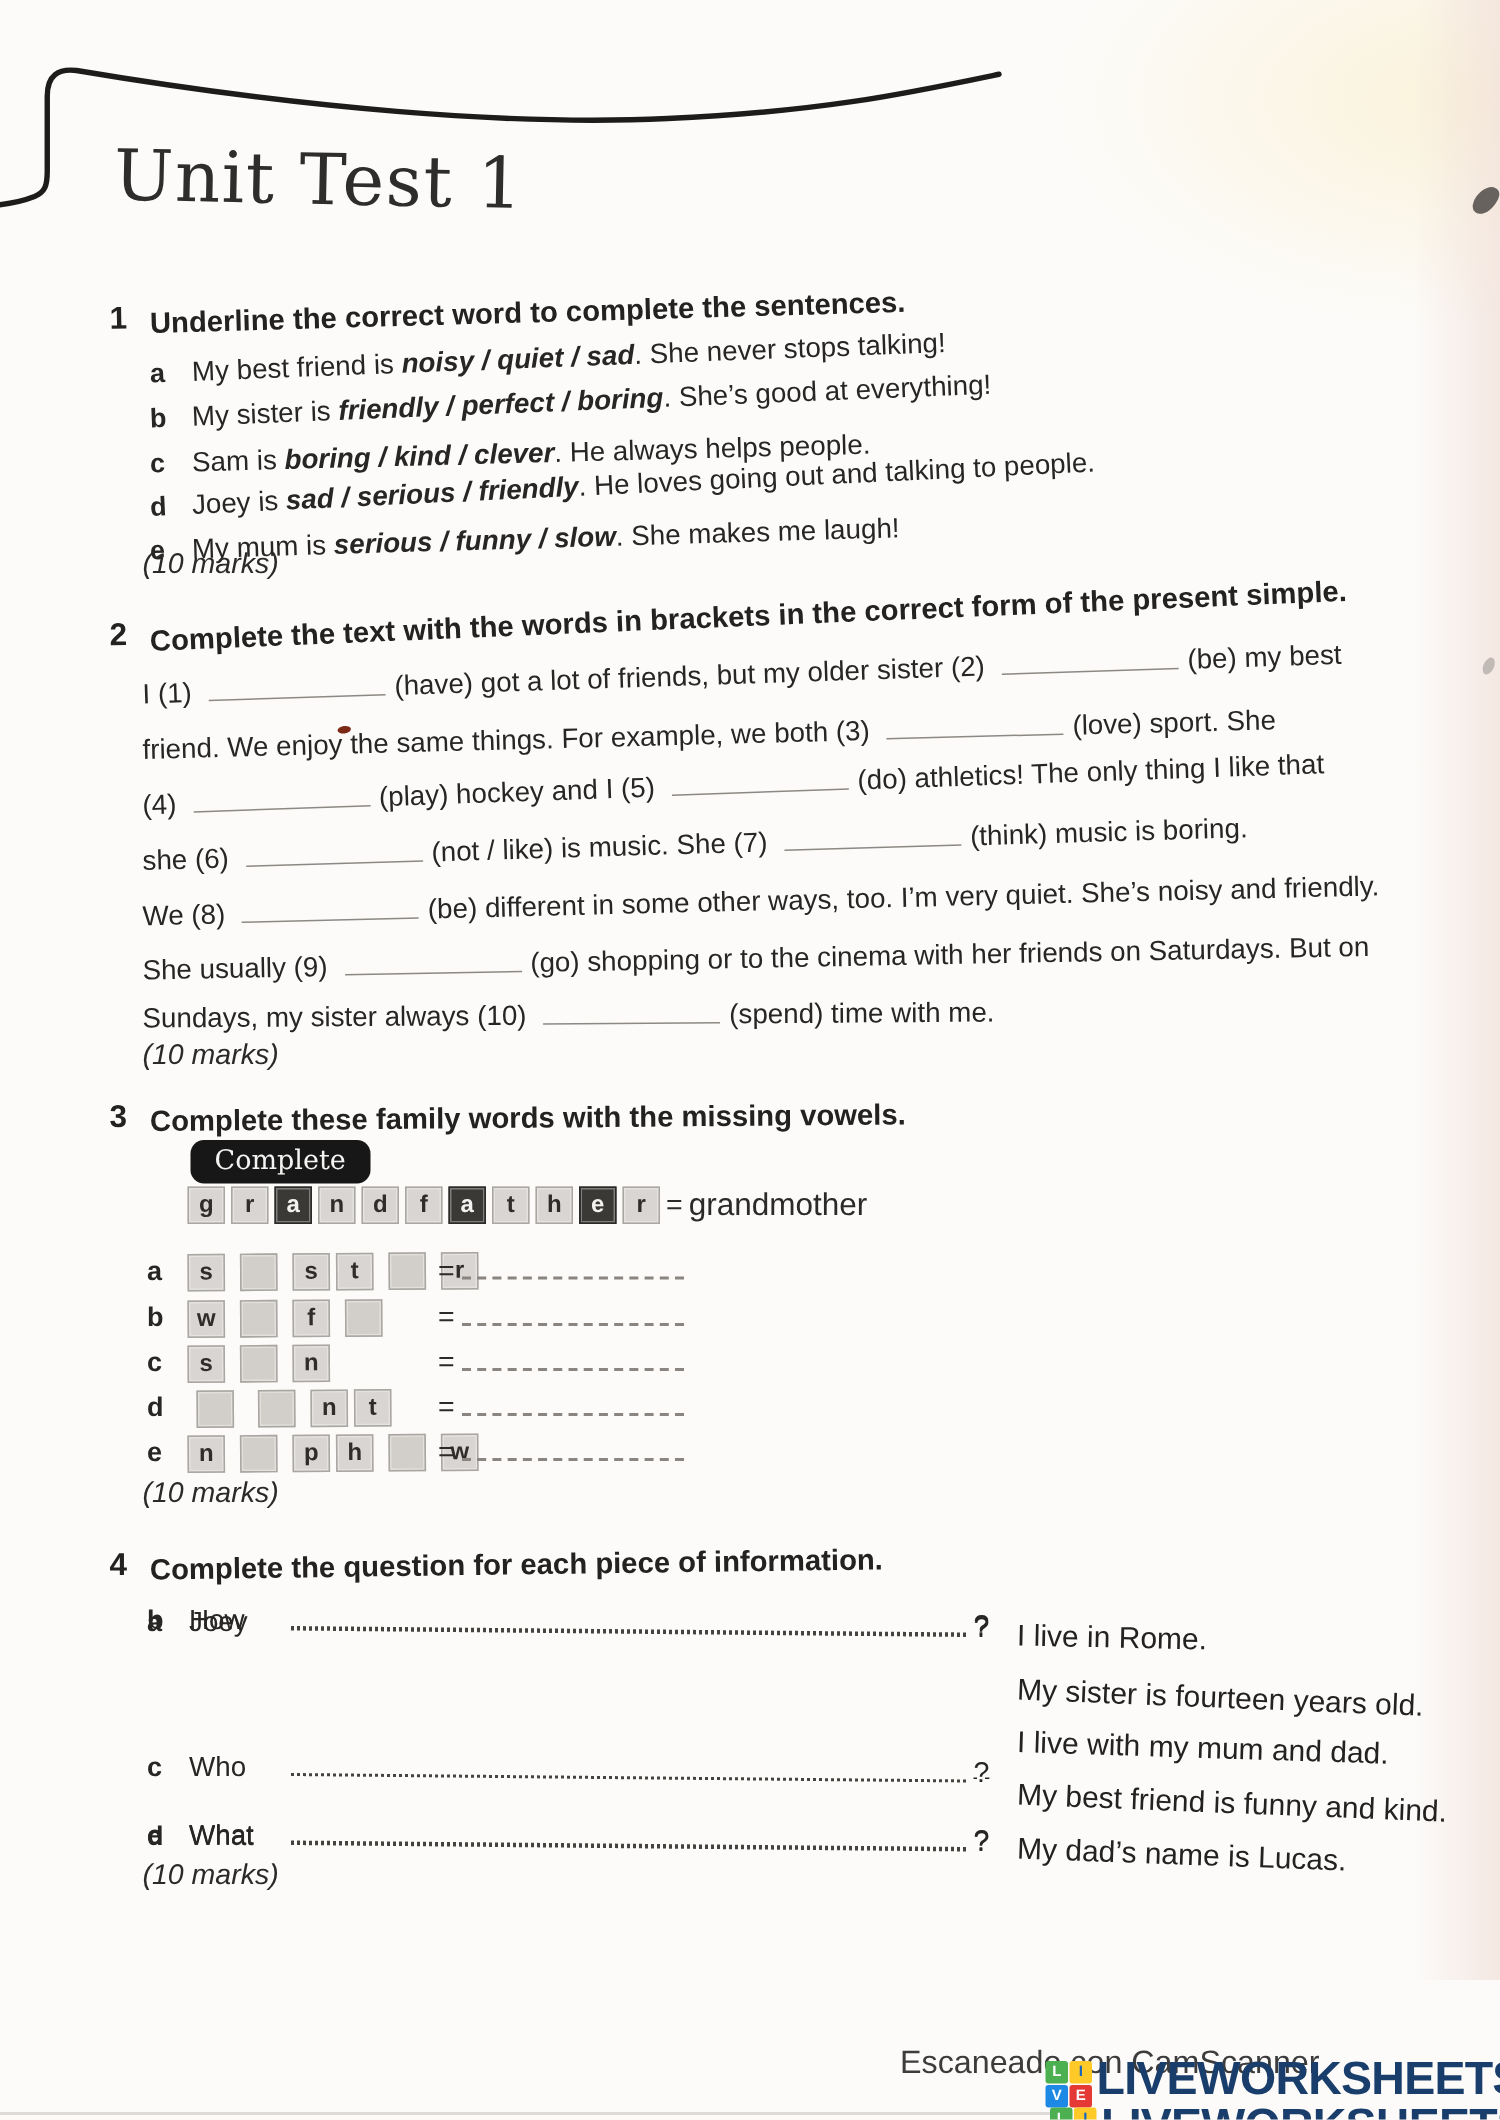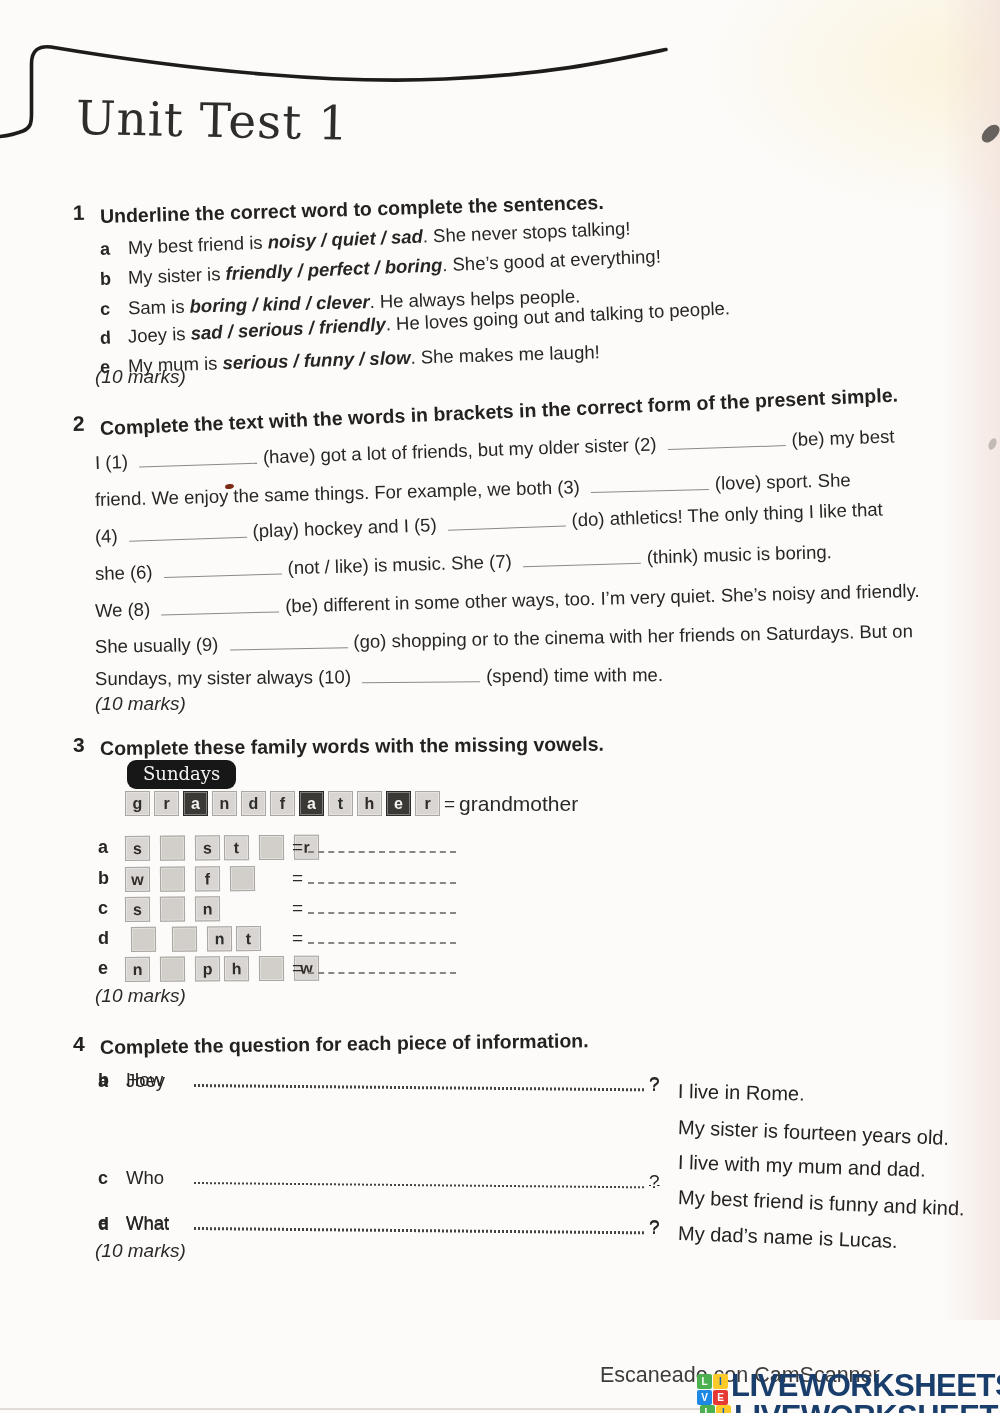--- a/index.html
+++ b/index.html
@@ -108,21 +108,21 @@
     <div class="abs line" style="left: 95px; top: 600px; transform: rotate(-1.4deg);"><span>We (8) </span><span class="blank"></span><span>(be) different in some other ways, too. I’m very quiet. She’s noisy and friendly. </span></div>
     <div class="abs line" style="left: 95px; top: 636px; transform: rotate(-1.1deg);"><span>She usually (9) </span><span class="blank"></span><span>(go) shopping or to the cinema with her friends on Saturdays. But on </span></div>
     <div class="abs line" style="left: 95px; top: 668px; transform: rotate(-0.4deg);"><span>Sundays, my sister always (10) </span><span class="blank"></span><span>(spend) time with me. </span></div>
   </div>
 <div class="abs red-dot"></div>
 <div class="abs marks" style="left:95px;top:693px">(10 marks)</div>
 
 <div class="abs exnum" style="left:73px;top:733px">3</div>
 <div class="abs heading" style="left:100px;top:737px;transform:rotate(-.5deg)">Complete these family words with the missing vowels.</div>
 <div class="abs" style="left:127px;top:760px">
-  <span class="badge">Sundays</span>
+  <span class="badge">Complete</span>
 </div>
 <div class="abs tilerow" style="left:125px;top:791px" id="ex3-example">
     <span class="tile">g</span>
     <span class="tile">r</span>
     <span class="tile dark">a</span>
     <span class="tile">n</span>
     <span class="tile">d</span>
     <span class="tile">f</span>
     <span class="tile dark">a</span>
     <span class="tile">t</span>

